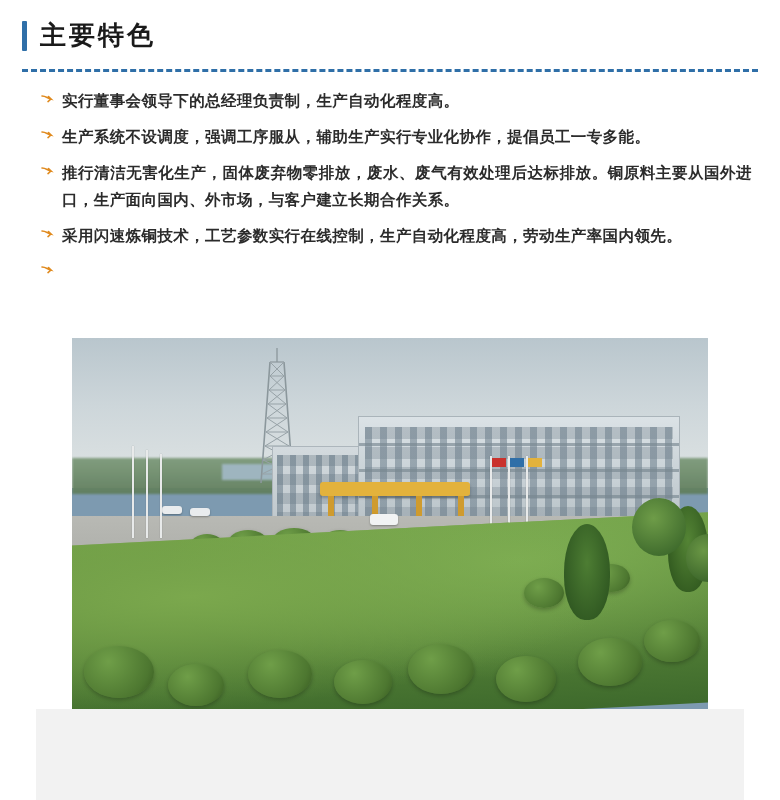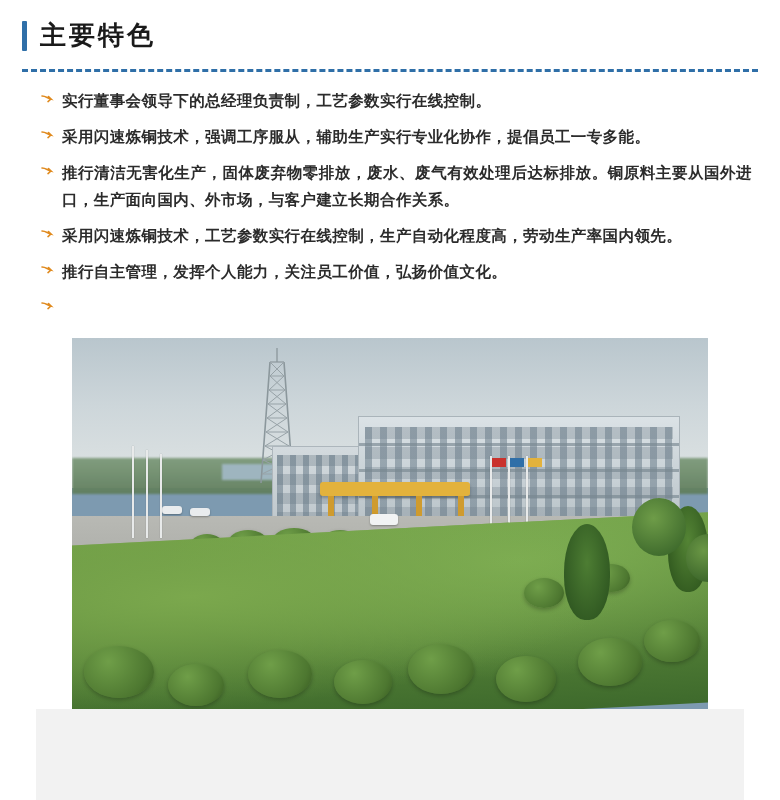--- a/index.html
+++ b/index.html
@@ -268,29 +268,29 @@
 
   <div class="divider"></div>
 
   <ul class="feature-list">
     <li class="feature-item">
       <span class="bullet-icon">
         <svg width="14" height="14" viewBox="0 0 14 14">
             <path d="M2 3 C6 3 7 5 11 6 L8.5 3.6 M11 6 L8 8.6" fill="none" stroke="#e08a1e" stroke-width="1.6" stroke-linecap="round"></path>
           </svg>
       </span>
-      <span class="feature-text">实行董事会领导下的总经理负责制，工艺参数实行在线控制。</span>
+      <span class="feature-text">实行董事会领导下的总经理负责制，生产自动化程度高。</span>
     </li>
     <li class="feature-item">
       <span class="bullet-icon">
         <svg width="14" height="14" viewBox="0 0 14 14">
             <path d="M2 3 C6 3 7 5 11 6 L8.5 3.6 M11 6 L8 8.6" fill="none" stroke="#e08a1e" stroke-width="1.6" stroke-linecap="round"></path>
           </svg>
       </span>
-      <span class="feature-text">采用闪速炼铜技术，强调工序服从，辅助生产实行专业化协作，提倡员工一专多能。</span>
+      <span class="feature-text">生产系统不设调度，强调工序服从，辅助生产实行专业化协作，提倡员工一专多能。</span>
     </li>
     <li class="feature-item">
       <span class="bullet-icon">
         <svg width="14" height="14" viewBox="0 0 14 14">
             <path d="M2 3 C6 3 7 5 11 6 L8.5 3.6 M11 6 L8 8.6" fill="none" stroke="#e08a1e" stroke-width="1.6" stroke-linecap="round"></path>
           </svg>
       </span>
       <span class="feature-text">推行清洁无害化生产，固体废弃物零排放，废水、废气有效处理后达标排放。铜原料主要从国外进口，生产面向国内、外市场，与客户建立长期合作关系。</span>
     </li>
     <li class="feature-item">
@@ -300,28 +300,20 @@
           </svg>
       </span>
       <span class="feature-text">采用闪速炼铜技术，工艺参数实行在线控制，生产自动化程度高，劳动生产率国内领先。</span>
     </li>
     <li class="feature-item">
       <span class="bullet-icon">
         <svg width="14" height="14" viewBox="0 0 14 14">
             <path d="M2 3 C6 3 7 5 11 6 L8.5 3.6 M11 6 L8 8.6" fill="none" stroke="#e08a1e" stroke-width="1.6" stroke-linecap="round"></path>
           </svg>
       </span>
-      <span class="feature-text">推行自主管理，发挥个人能力，关注员工价值，弘扬价值文化。</span>
-    </li>
-    <li class="feature-item">
-      <span class="bullet-icon">
-        <svg width="14" height="14" viewBox="0 0 14 14">
-            <path d="M2 3 C6 3 7 5 11 6 L8.5 3.6 M11 6 L8 8.6" fill="none" stroke="#e08a1e" stroke-width="1.6" stroke-linecap="round"></path>
-          </svg>
-      </span>
     </li>
   </ul>
 
   <div class="photo-wrap">
     <div class="photo">
       <div class="sky"></div>
       <div class="treeline"></div>
       <div class="water"></div>
 
       <div class="tower">

